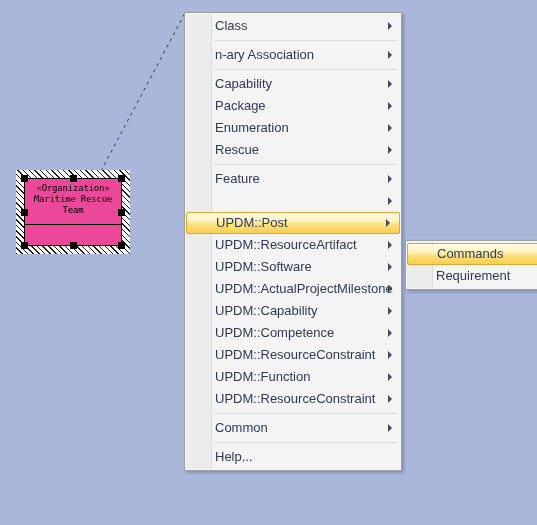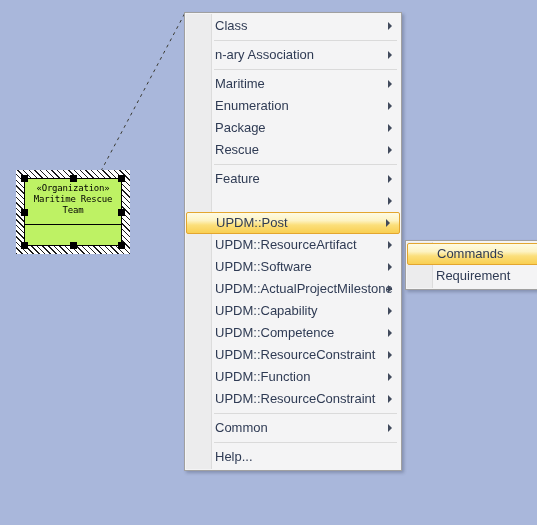--- a/index.html
+++ b/index.html
@@ -37,21 +37,21 @@
         #1a1a1a 0px, #1a1a1a 1px,
         #ffffff 1px, #ffffff 4px);
     background-color: #ffffff;
   }
   .shape-body {
     position: absolute;
     left: 8px;
     top: 8px;
     right: 8px;
     bottom: 8px;
-    background: #bef264;
+    background: #ec4899;
     border: 1px solid #000;
     box-sizing: border-box;
   }
   .shape-name {
     padding-top: 4px;
     text-align: center;
     font-family: "DejaVu Sans Mono", monospace;
     font-size: 9px;
     line-height: 11px;
     color: #000;
@@ -216,23 +216,23 @@
     <div class="handle h-se"></div>
   </div>
 
 </div>
 
 <div id="context-menu">
     <div class="mi"><span>Class</span><span class="arr"></span></div>
     <div class="sep"></div>
     <div class="mi"><span>n-ary Association</span><span class="arr"></span></div>
     <div class="sep"></div>
-    <div class="mi"><span>Maritime</span><span class="arr"></span></div>
+    <div class="mi"><span>Capability</span><span class="arr"></span></div>
+    <div class="mi"><span>Package</span><span class="arr"></span></div>
     <div class="mi"><span>Enumeration</span><span class="arr"></span></div>
-    <div class="mi"><span>Package</span><span class="arr"></span></div>
     <div class="mi"><span>Rescue</span><span class="arr"></span></div>
     <div class="sep"></div>
     <div class="mi"><span>Feature</span><span class="arr"></span></div>
     <div class="mi"><span class="arr"></span></div>
     <div class="mi sel"><span>UPDM::Post</span><span class="arr"></span></div>
     <div class="mi"><span>UPDM::ResourceArtifact</span><span class="arr"></span></div>
     <div class="mi"><span>UPDM::Software</span><span class="arr"></span></div>
     <div class="mi"><span>UPDM::ActualProjectMilestone</span><span class="arr"></span></div>
     <div class="mi"><span>UPDM::Capability</span><span class="arr"></span></div>
     <div class="mi"><span>UPDM::Competence</span><span class="arr"></span></div>

